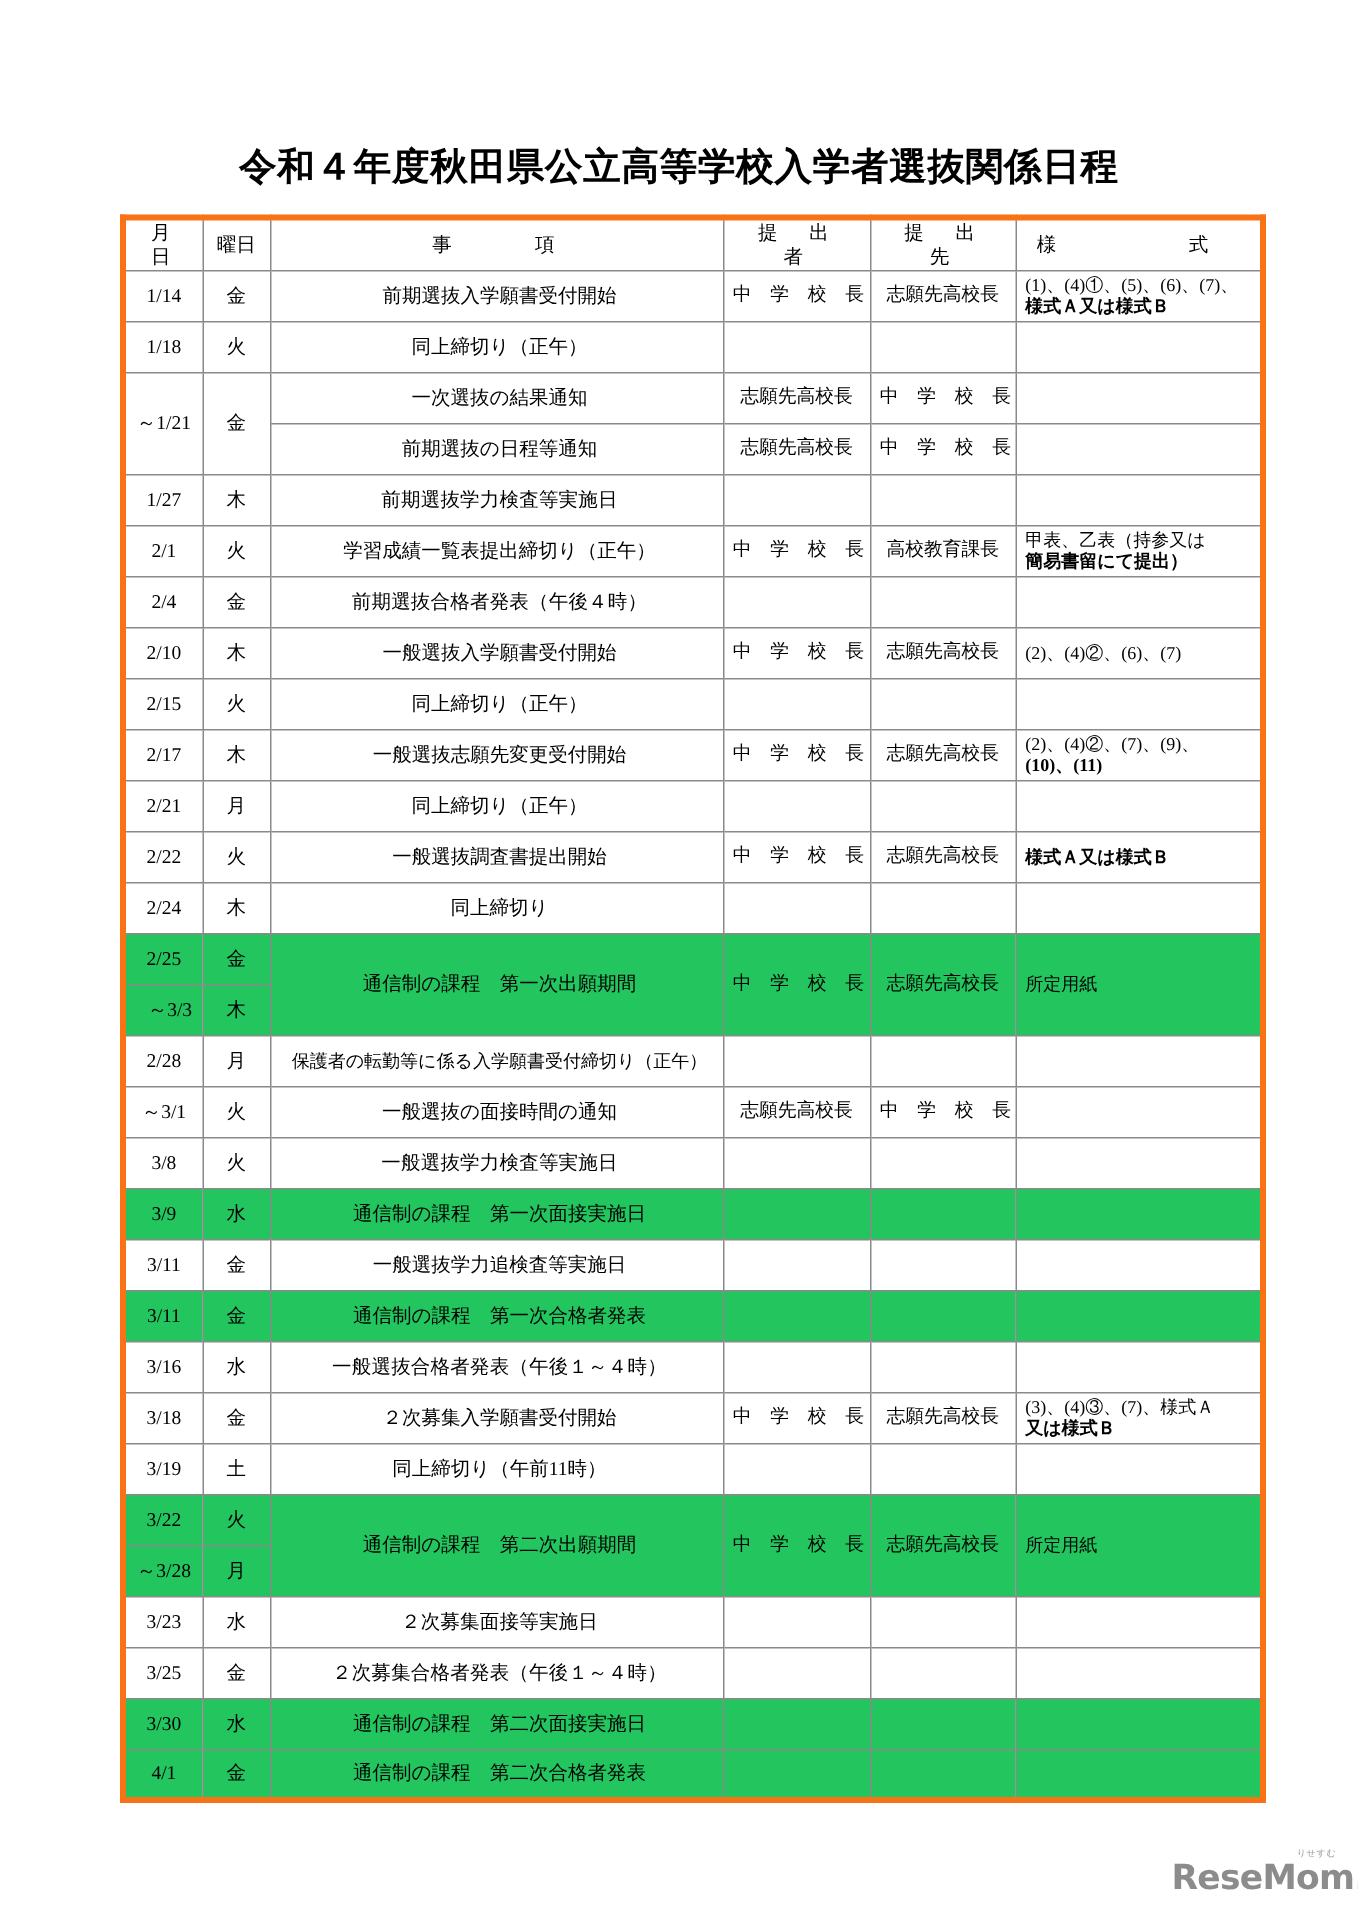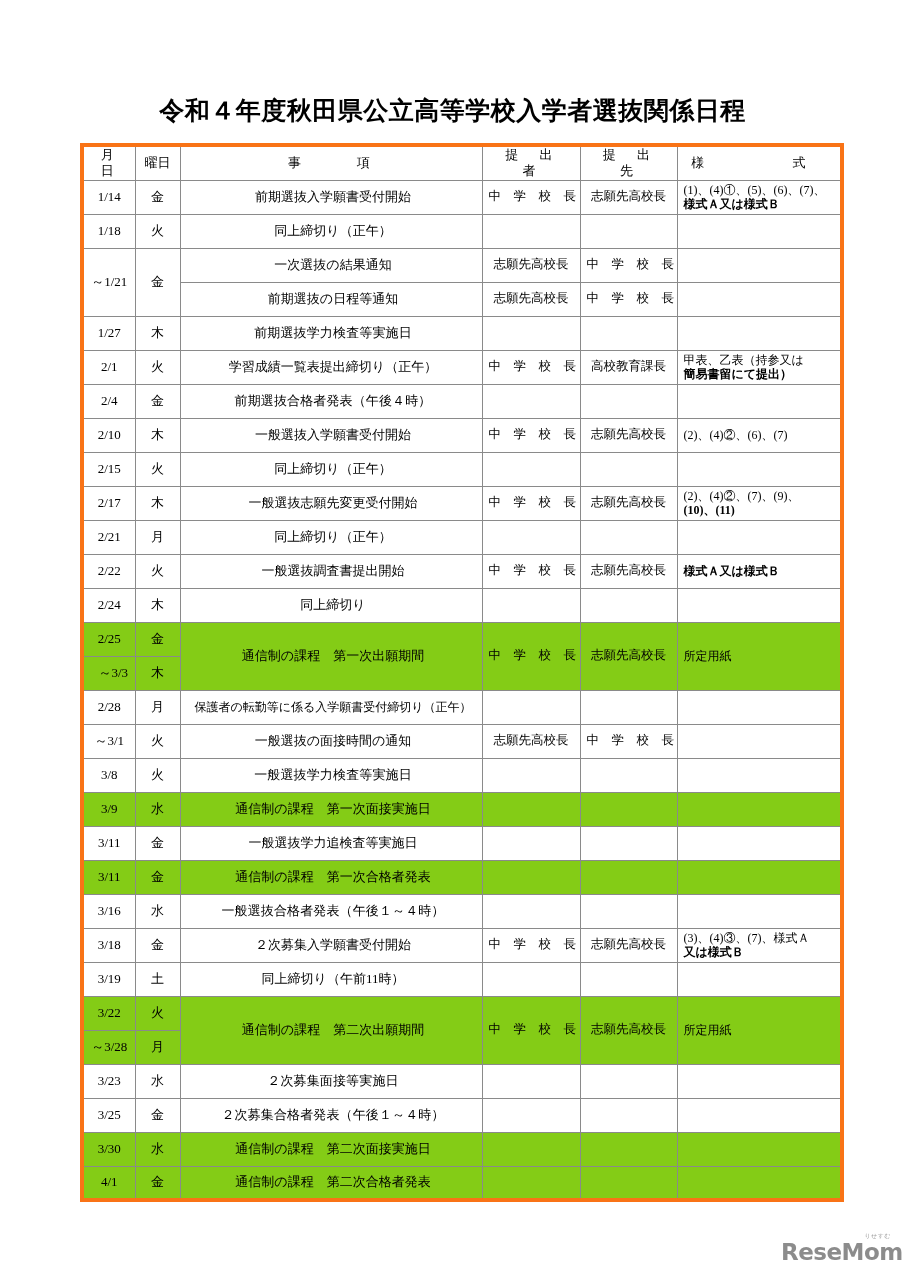--- a/index.html
+++ b/index.html
@@ -78,21 +78,21 @@
 
   td.date  { text-align: center; font-size: 13px; }
   td.day   { text-align: center; font-size: 13px; }
   td.event { text-align: center; font-size: 13px; padding-left: 10px; }
   td.from, td.to { text-align: center; font-size: 12.5px; white-space: nowrap; }
   td.form  { text-align: left; font-size: 12px; padding-left: 6px; line-height: 1.2; margin-left: 17px; }
 
   .spread { letter-spacing: 0.32em; padding-right: 0; }
   .spread-hdr2 { letter-spacing: 1.6em; padding-right: 0; }
 
-  tr.shaded > td { background: #84cc16; }
+  tr.shaded > td { background: #22c55e; }
 
   .bold { font-weight: bold; }
   td.event.bold { font-size: 13px; letter-spacing: 0.01em; }
 
   .logo {
     position: absolute;
     left: 781px;
     top: 1234px;
     width: 112px;
     height: 30px;

